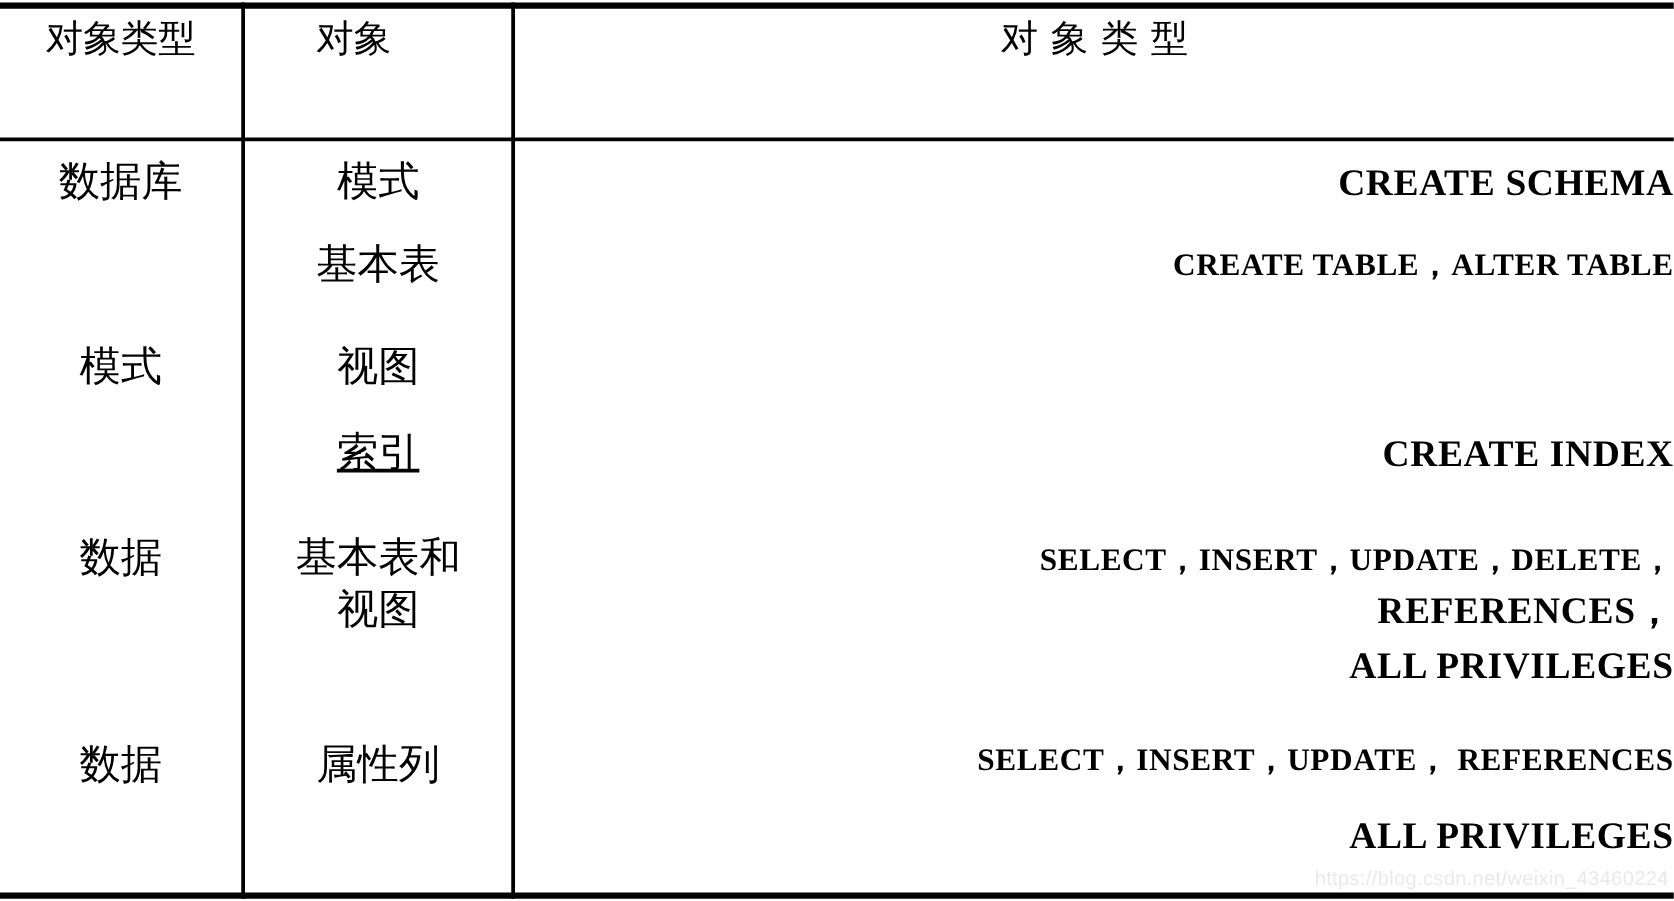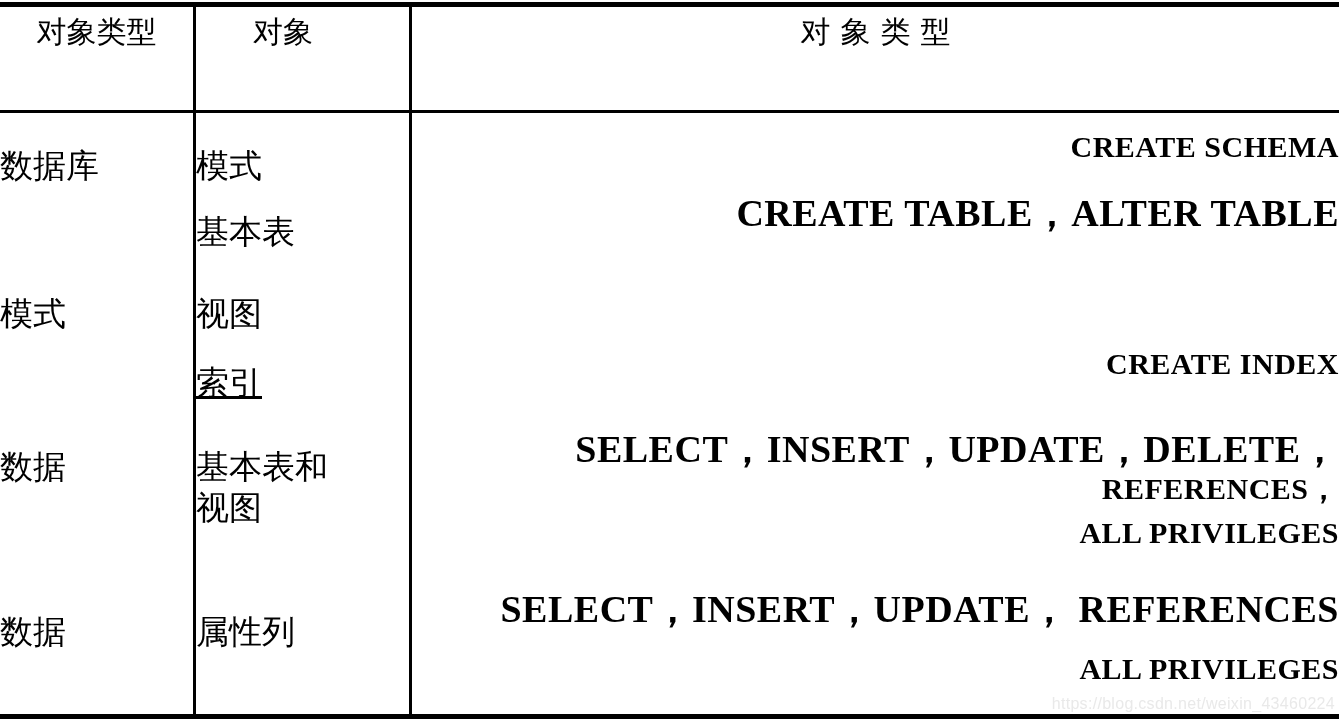--- a/index.html
+++ b/index.html
@@ -62,40 +62,39 @@
   .header-cell.c1 { left: 0;     width: 193px; }
   .header-cell.c2 { left: 196px; width: 174px; }
   .header-cell.c3 { left: 412px; width: 927px; }
   .header-cell.c3 .htext { letter-spacing: 10px; padding-left: 10px; }
 
   
   .cn {
     position: absolute;
     font-size: 33px;
     line-height: 40px;
-    text-align: left;
+    text-align: center;
     white-space: nowrap;
-    margin-top: 20px;
   }
   .col1 { left: 0;     width: 193px; }
   .col2 { left: 196px; width: 213px; }
 
   
   .op {
     position: absolute;
     left: 412px;
     width: 927px;
     text-align: right;
     font-weight: bold;
     font-size: 30px;
     line-height: 38px;
     white-space: nowrap;
     letter-spacing: 0.5px;
   }
-  .op.wide { font-size: 38px; }
+  .op.wide { font-size: 25px; }
 
   
   #watermark {
     position: absolute;
     right: 4px;
     bottom: 8px;
     font-family: "Liberation Sans", "DejaVu Sans", sans-serif;
     font-size: 16px;
     color: #e9e9e9;
     letter-spacing: 0.3px;

